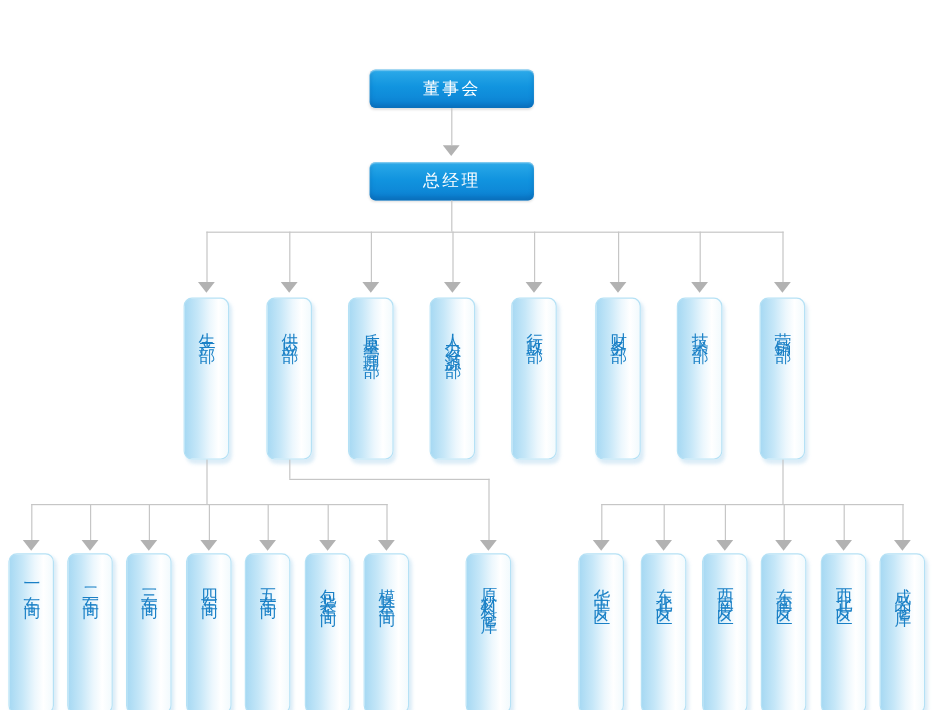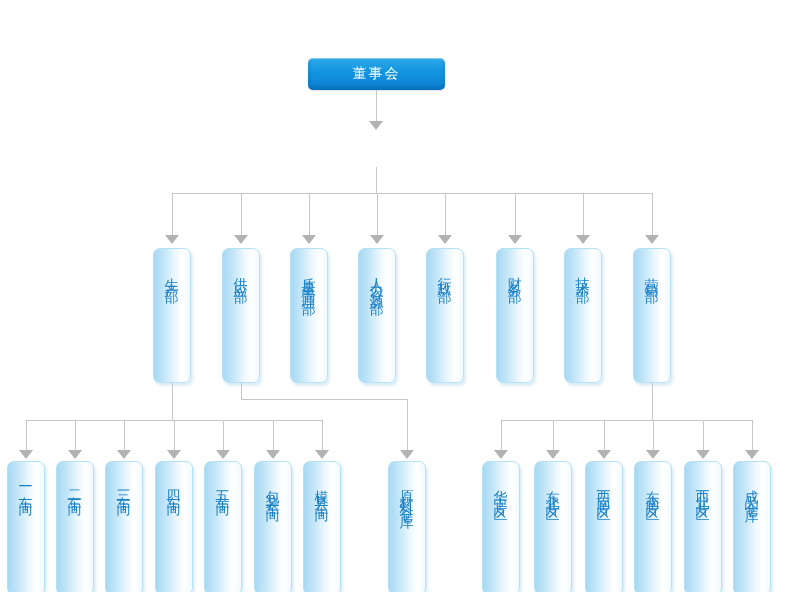--- a/index.html
+++ b/index.html
@@ -45,20 +45,23 @@
 
 <div class="stage">
 
   <div class="bnode" style="left:308px;top:28px">
     <span>董事会</span>
   </div>
 
   <div class="vl" style="left:376px;top:60px;height:31px"></div>
   <div class="arr" style="left:369px;top:91px"></div>
 
+  <div class="bnode" style="left:308px;top:105px">
+    <span>总经理</span>
+  </div>
 
   <div class="vl" style="left:376px;top:137px;height:26px"></div>
   <div class="hl" style="left:172px;top:163px;width:481px"></div>
 
   <div class="vl" style="left:172px;top:163px;height:42px"></div>
   <div class="arr" style="left:165px;top:205px"></div>
   <div class="vl" style="left:241px;top:163px;height:42px"></div>
   <div class="arr" style="left:234px;top:205px"></div>
   <div class="vl" style="left:309px;top:163px;height:42px"></div>
   <div class="arr" style="left:302px;top:205px"></div>

